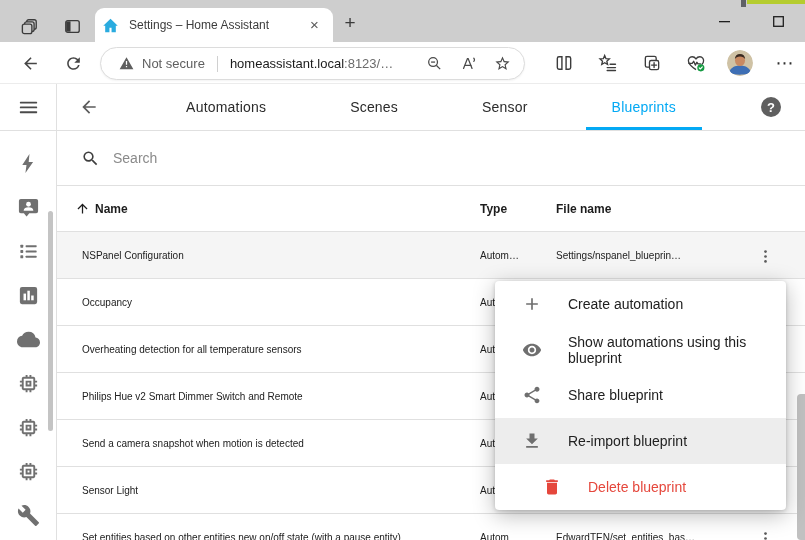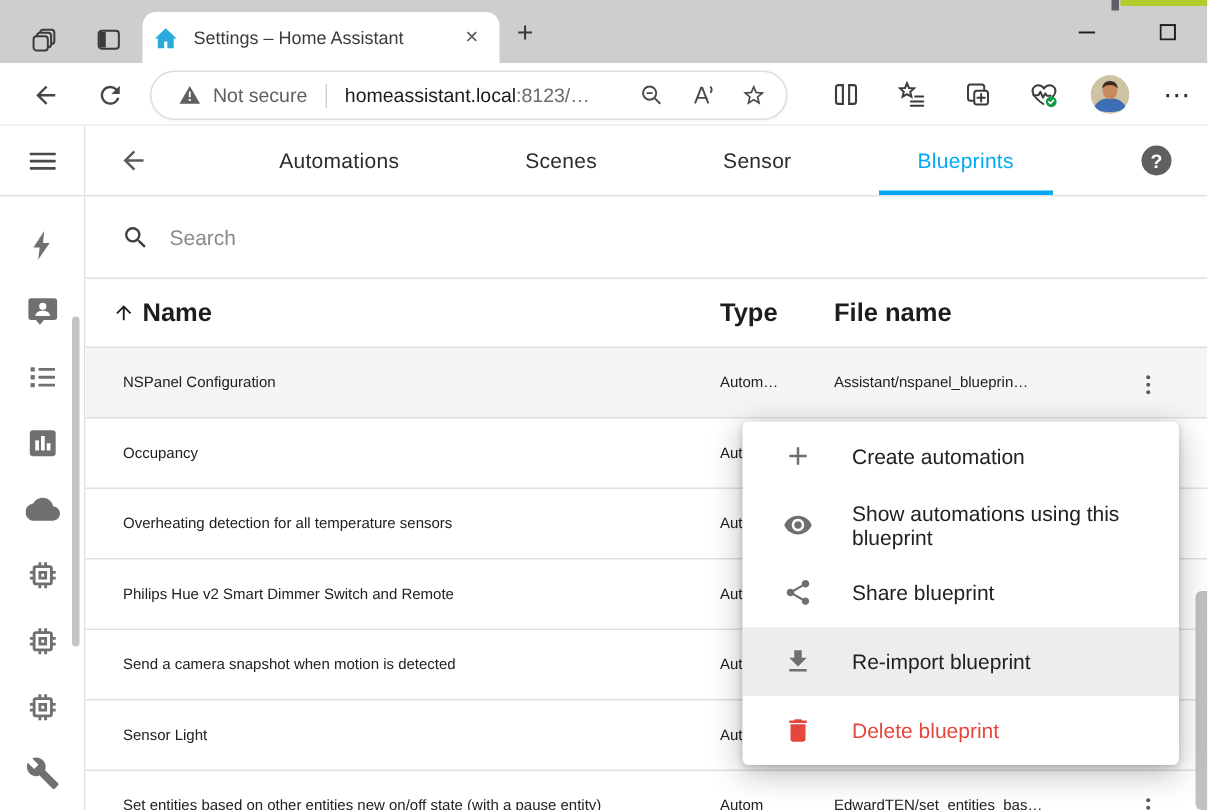--- a/index.html
+++ b/index.html
@@ -62,42 +62,42 @@
   .app-tabs{display:flex;margin:0 auto;height:100%;gap:32px;}
   .app-tab{height:100%;display:flex;align-items:center;padding:0 26px;font-size:14px;font-weight:500;color:#2b2b2b;letter-spacing:.2px;}
   .app-tab.active{color:var(--accent);border-bottom:3px solid var(--accent);padding-top:3px;}
   .help-btn{position:absolute;right:24px;width:20px;height:20px;border-radius:50%;background:#5f5f5f;color:#fff;font-size:13px;font-weight:700;display:flex;align-items:center;justify-content:center;}
 
   .search-row{height:55px;border-bottom:1px solid var(--divider);display:flex;align-items:center;padding-left:24px;}
   .search-row svg{width:19px;height:19px;color:#3f3f3f;flex:0 0 auto;}
   .search-input{border:0;outline:0;font-size:14px;margin-left:13px;flex:1;color:var(--text);font-family:"Liberation Sans",sans-serif;}
   .search-input::placeholder{color:#8a8a8a;}
 
-  .thead{height:46px;border-bottom:1px solid var(--divider);position:relative;font-size:17px;font-weight:700;color:#1d1d1d;}
+  .thead{height:46px;border-bottom:1px solid var(--divider);position:relative;font-size:12px;font-weight:700;color:#1d1d1d;}
   .thead .col-name{position:absolute;left:18px;top:0;height:100%;display:flex;align-items:center;gap:5px;}
   .thead .sort-arrow{width:15px;height:15px;color:#1d1d1d;}
   .thead .col-type{position:absolute;left:423px;top:0;height:100%;display:flex;align-items:center;}
   .thead .col-file{position:absolute;left:499px;top:0;height:100%;display:flex;align-items:center;}
 
   .trow{height:47px;border-bottom:1px solid var(--divider);position:relative;font-size:10px;color:var(--text);}
   .trow.hl{background:var(--rowhl);}
   .trow .c-name{position:absolute;left:25px;top:0;height:100%;display:flex;align-items:center;white-space:nowrap;}
   .trow .c-type{position:absolute;left:423px;top:0;height:100%;display:flex;align-items:center;white-space:nowrap;}
   .trow .c-file{position:absolute;left:499px;top:0;height:100%;display:flex;align-items:center;white-space:nowrap;}
   .trow .kebab{position:absolute;left:696px;top:12px;width:24px;height:24px;color:#5b5b5b;display:flex;align-items:center;justify-content:center;}
   .trow .kebab svg{width:17px;height:17px;}
 
   .main-scroll{position:absolute;right:0;top:394px;width:8px;height:146px;background:#c1c1c1;border-radius:4px 0 0 4px;}
 
   
   .ctx-menu{position:absolute;left:495px;top:281px;width:291px;height:229px;background:#fff;border-radius:4px;box-shadow:0 5px 22px rgba(0,0,0,.28),0 1px 4px rgba(0,0,0,.18);display:flex;flex-direction:column;overflow:hidden;z-index:10;}
   .ctx-item{flex:1;display:flex;align-items:center;padding-left:27px;font-size:14px;color:var(--text);}
   .ctx-item.hl{background:var(--menuhl);}
   .ctx-item .mi{width:20px;height:20px;color:#6f6f6f;margin-right:26px;flex:0 0 auto;}
-  .ctx-item.danger{color:var(--danger);}
+  .ctx-item.danger{color:var(--danger);margin-left:20px;}
   .ctx-item.danger .mi{color:var(--danger);}
 </style>
 </head>
 <body>
 
 <div class="window">
 
   <div class="titlebar">
     <div class="tb-icon icon-tabactions">
       <svg viewBox="0 0 24 24" fill="none" stroke="currentColor" stroke-width="1.7">
@@ -321,21 +321,21 @@
             </svg>
           <span>Name</span>
         </span>
         <span class="col-type">Type</span>
         <span class="col-file">File name</span>
       </div>
 
       <div class="trow hl">
         <span class="c-name">NSPanel Configuration</span>
         <span class="c-type">Autom…</span>
-        <span class="c-file">Assistant/nspanel_blueprin…</span>
+        <span class="c-file">Settings/nspanel_blueprin…</span>
         <span class="kebab">
             <svg viewBox="0 0 24 24" fill="currentColor">
               <circle cx="12" cy="5" r="1.9"></circle>
               <circle cx="12" cy="12" r="1.9"></circle>
               <circle cx="12" cy="19" r="1.9"></circle>
             </svg>
           </span>
       </div>
       <div class="trow">
         <span class="c-name">Occupancy</span>

